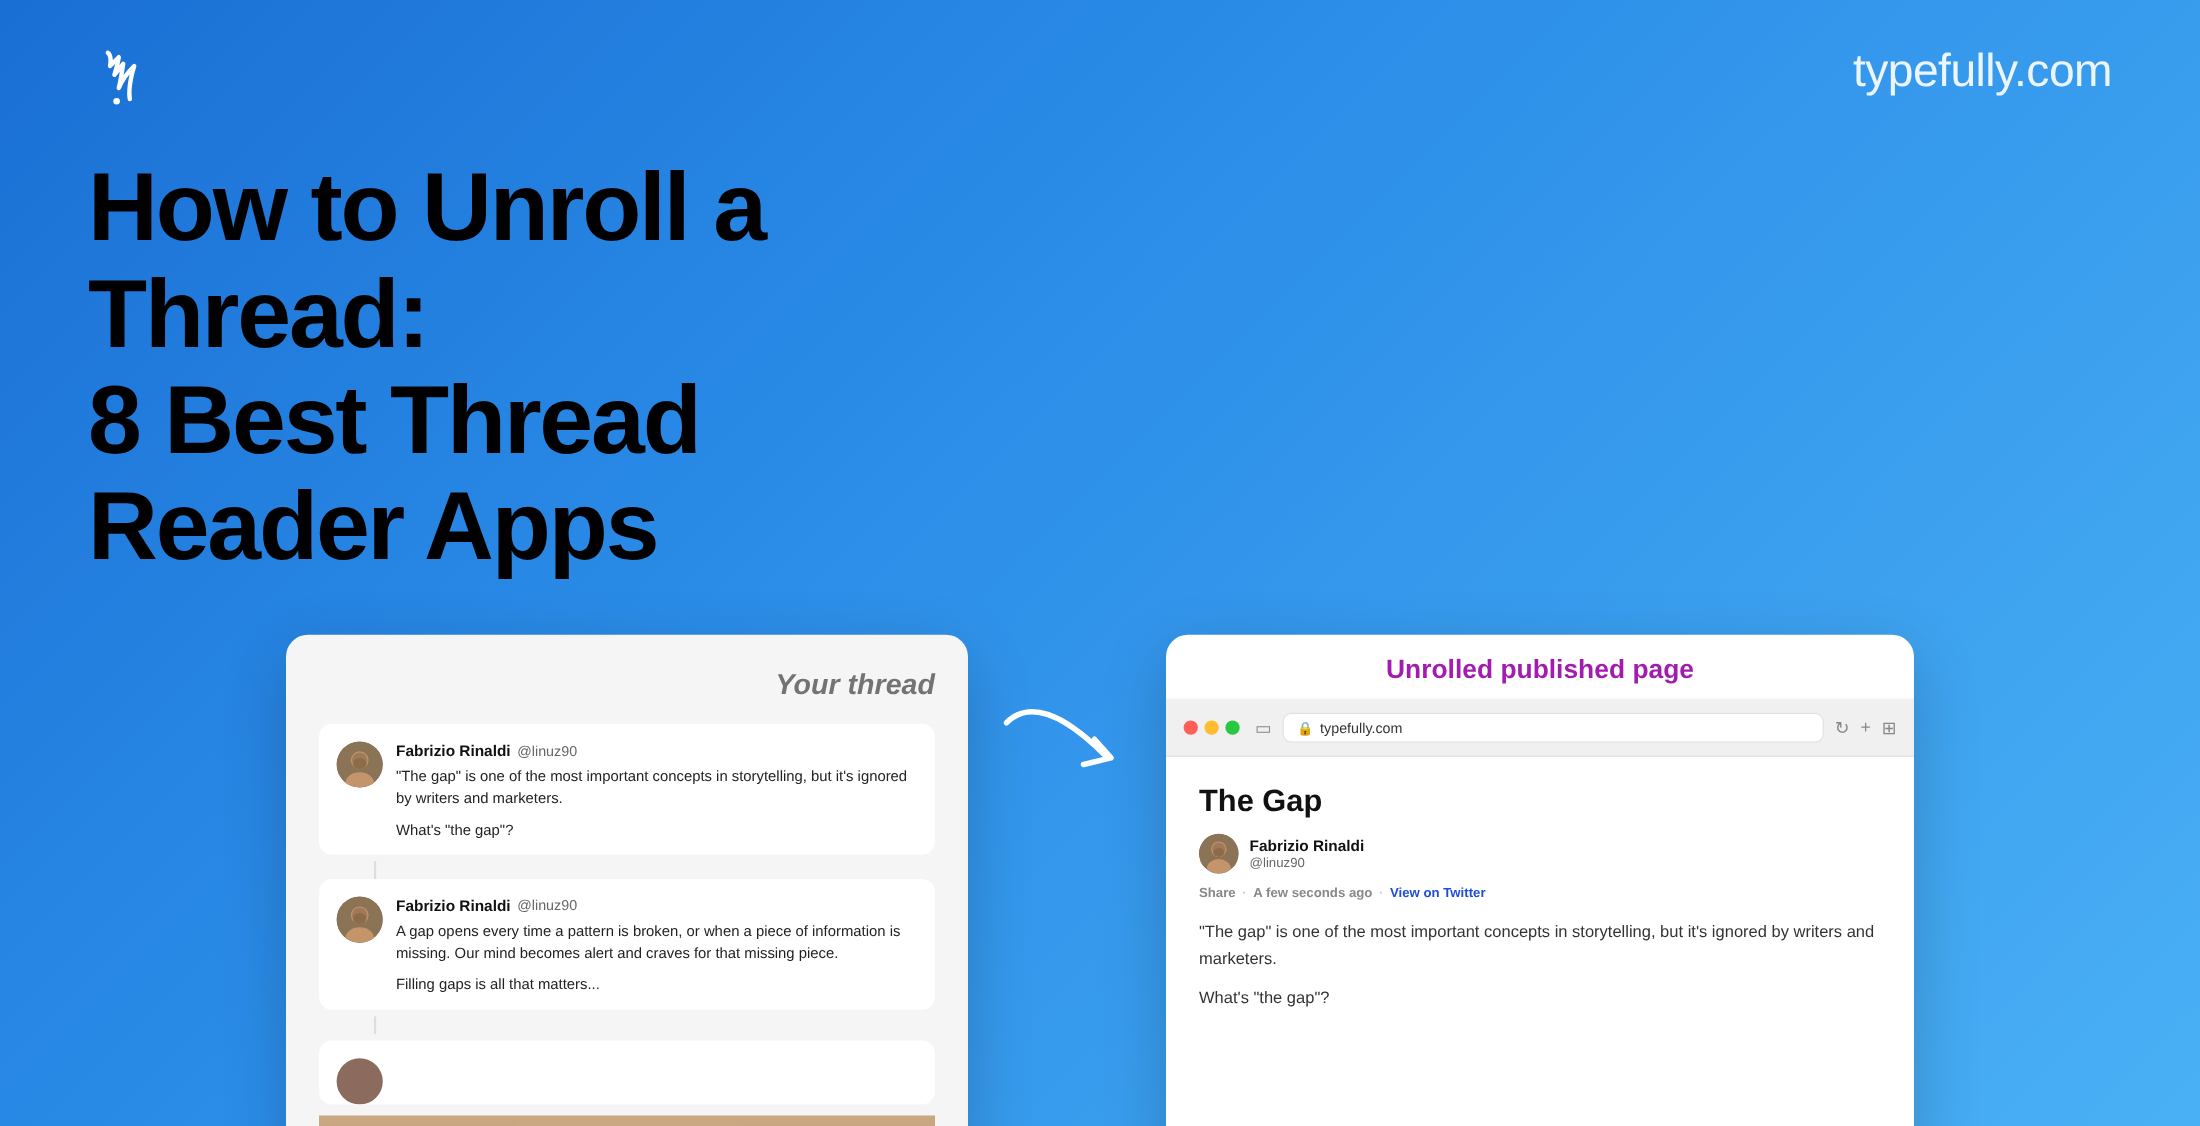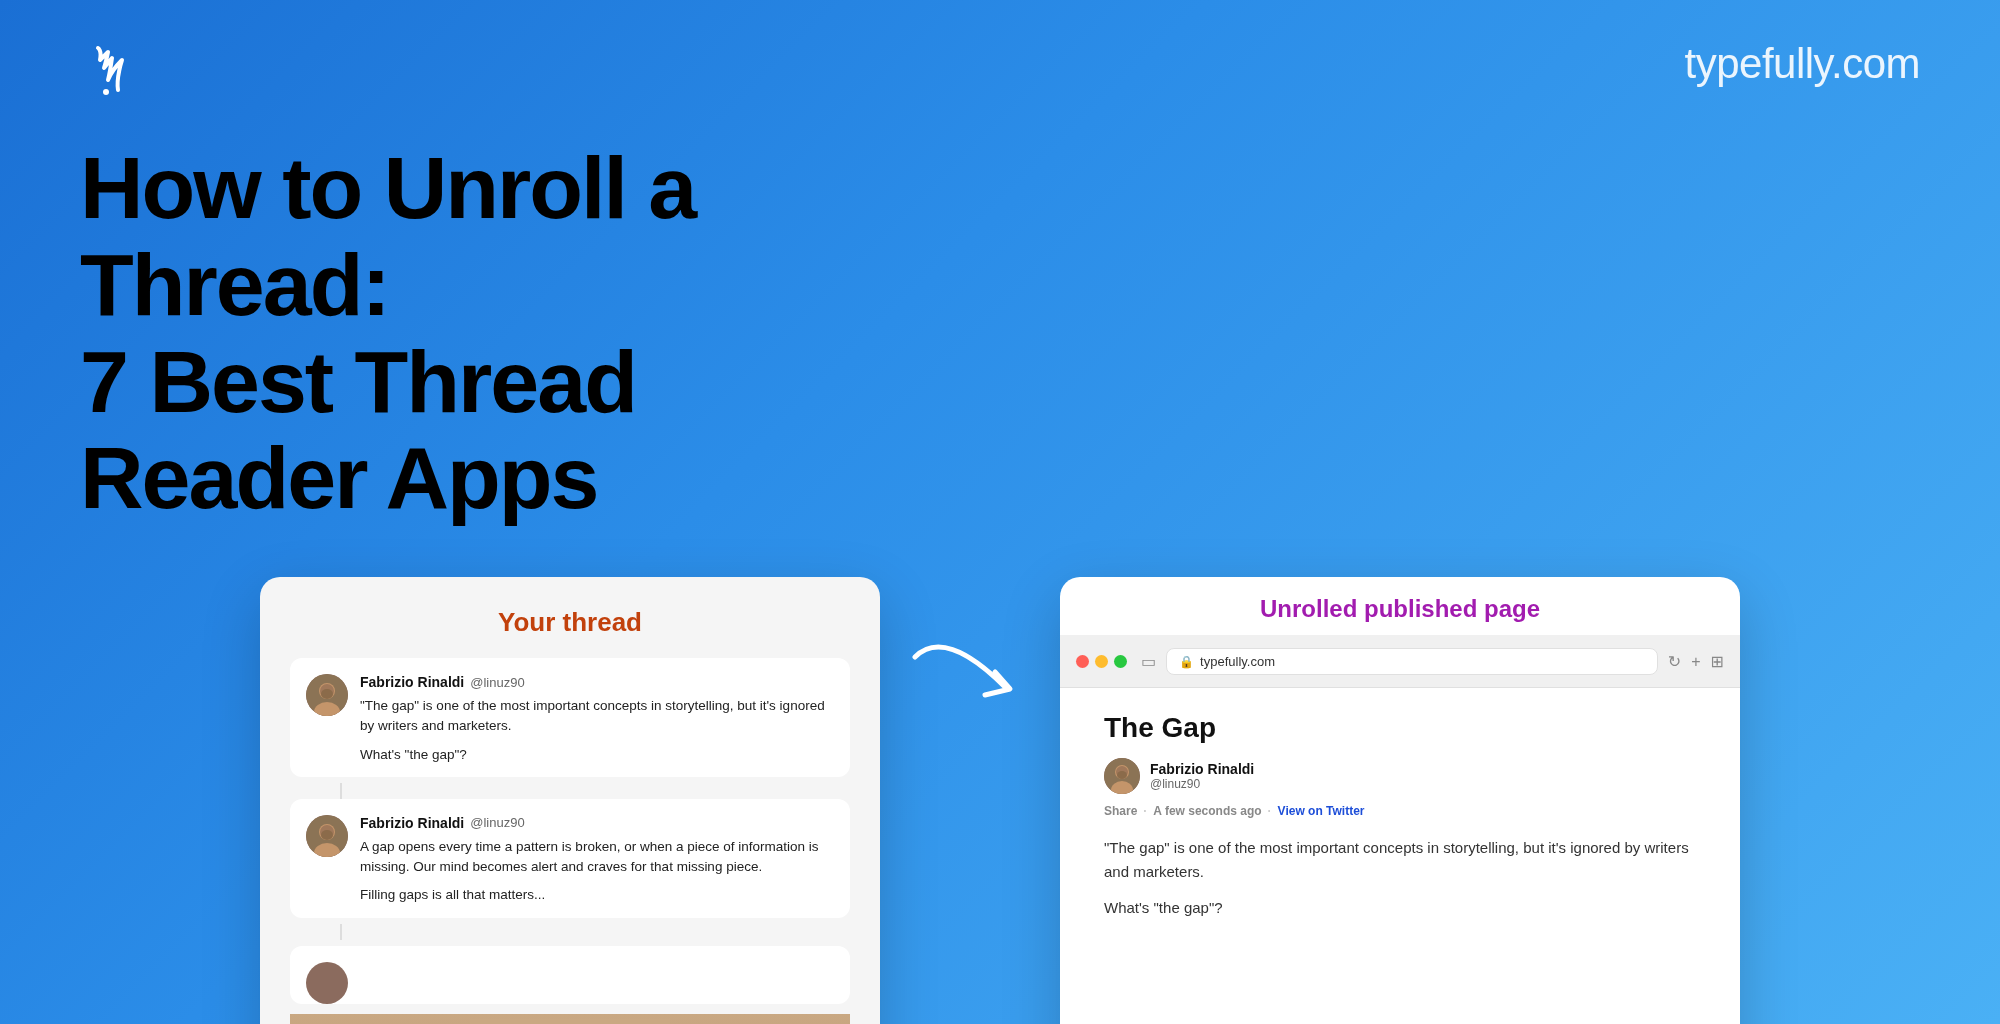--- a/index.html
+++ b/index.html
@@ -63,23 +63,24 @@
       width: 620px;
       min-height: 520px;
       padding: 30px 30px 0 30px;
       box-shadow: 0 20px 60px rgba(0,0,0,0.2);
       overflow: hidden;
     }
 
     .card-title {
       font-size: 26px;
       font-weight: 700;
-      text-align: center;
-      color: #c2410c;
+      text-align: right;
+      color: #737373;
       margin-bottom: 20px;
+      font-style: italic;
     }
 
     .tweet {
       background: white;
       border-radius: 12px;
       padding: 16px 16px 12px 16px;
       margin-bottom: 6px;
       display: flex;
       gap: 12px;
     }
@@ -253,21 +254,21 @@
       font-size: 24px;
       font-weight: 700;
       text-align: center;
       color: #a21caf;
       margin-bottom: 0;
       padding: 18px 30px 12px 30px;
       border-bottom: 1px solid #f0f0f0;
     }
 
     .unrolled-main {
-      padding: 24px 44px;
+      padding: 24px 30px;
     }
 
     .article-title {
       font-size: 28px;
       font-weight: 800;
       color: #111;
       margin-bottom: 14px;
     }
 
     .author-row {
@@ -335,21 +336,21 @@
     <svg class="logo-icon" viewBox="0 0 60 60" fill="none" xmlns="http://www.w3.org/2000/svg">
       <path d="M18 8 C18 8 22 10 20 20 L28 12 C28 12 26 22 24 28 L32 18 C32 18 30 32 28 40 C32 30 42 20 42 20 C42 20 36 38 38 50" stroke="white" stroke-width="4" stroke-linecap="round" stroke-linejoin="round" fill="none"></path>
       <circle cx="26" cy="52" r="3" fill="white"></circle>
     </svg>
   </div>
   <div class="site-url">typefully.com</div>
 </div>
 
 <div class="hero-title">
   <div>How to Unroll a Thread:</div>
-  <div>7 Best Thread Reader Apps</div>
+  <div>8 Best Thread Reader Apps</div>
 </div>
 
 <div class="cards-area">
 
   <div class="thread-card">
     <div class="card-title">Your thread</div>
 
     <div class="tweet">
       <div class="tweet-avatar">
         <svg viewBox="0 0 42 42" xmlns="http://www.w3.org/2000/svg">

